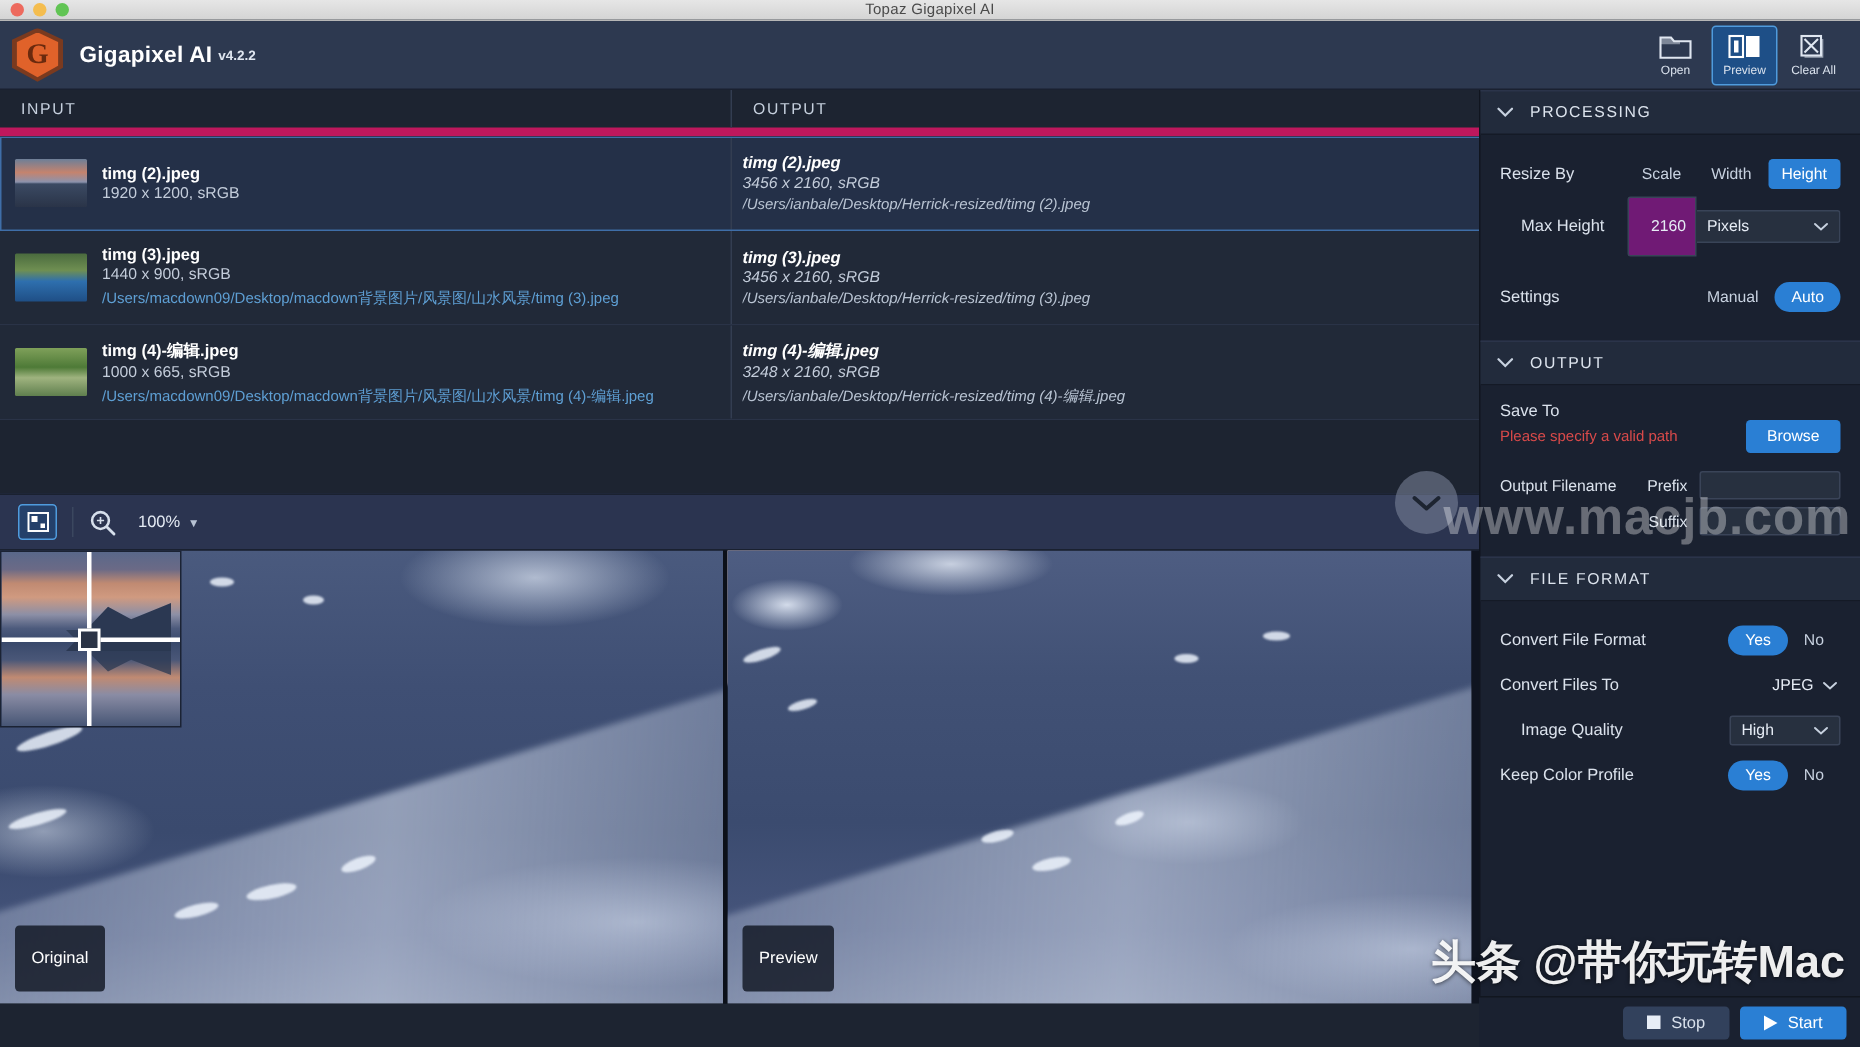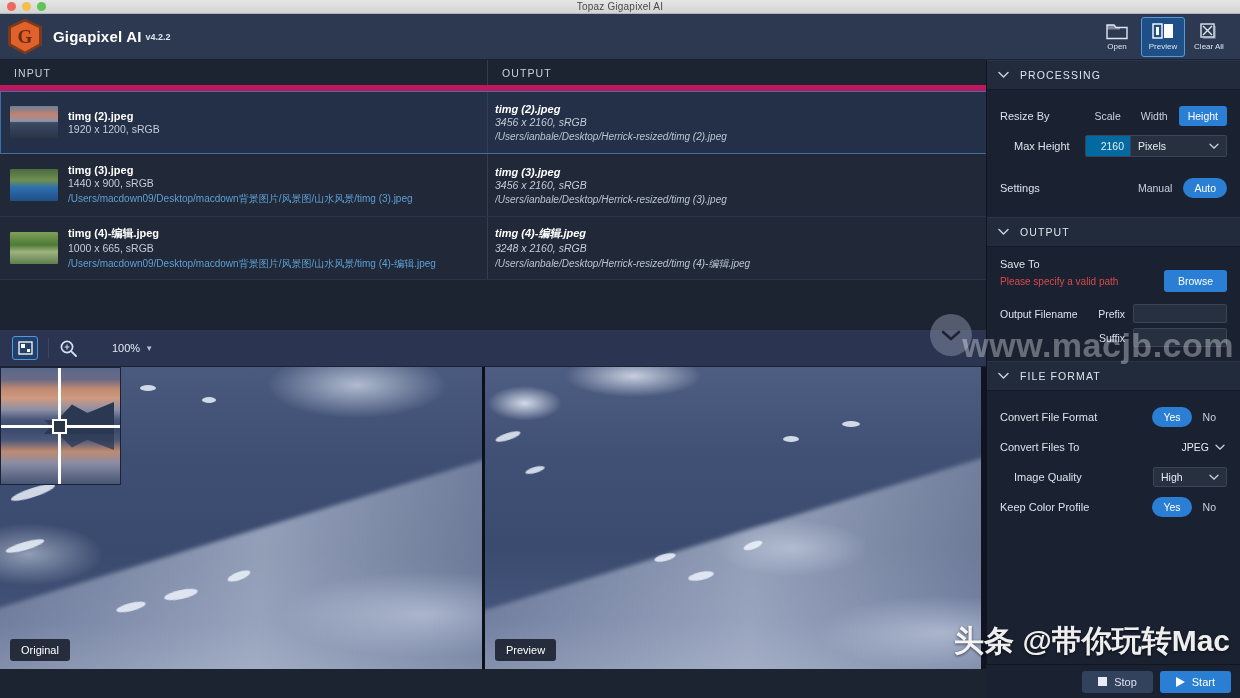--- a/index.html
+++ b/index.html
@@ -138,21 +138,21 @@
   }
   .pv-btn {
     width: 26px; height: 24px; border: 1.5px solid #4f9bdd; border-radius: 3px;
     background: #24406a; display: flex; align-items: center; justify-content: center;
     cursor: pointer;
   }
   .sep { width: 1px; height: 20px; background: #3b475f; }
   .zoom-ico { cursor: pointer; display: flex; align-items: center; }
   .zoom-sel {
     display: flex; align-items: center; gap: 5px; cursor: pointer;
-    font-size: 11px; color: #e4eaf3; padding: 2px 4px; margin-left: 20px;
+    font-size: 11px; color: #e4eaf3; padding: 2px 4px;
   }
   .chev { font-size: 8px; color: #b7c2d3; }
   .pv-right { margin-left: auto; display: flex; align-items: center; gap: 6px; cursor: pointer; }
   .hp-ico { width: 13px; height: 11px; background: #c9d3e1; border-radius: 1px;
             position: relative; }
   .hp-ico::after { content:""; position:absolute; left:1px; right:1px; bottom:1px;
                    height:3px; background:#4b5975; }
   .hp-lbl { font-size: 10.5px; color: #ced7e4; }
 
   .collapse-circle {
@@ -228,21 +228,21 @@
   .cross-h { position:absolute; left:0; right:0; top:57px; height:3px; background:#ffffff; }
   .cross-v { position:absolute; top:0; bottom:0; left:57px; width:3px; background:#ffffff; }
   .cross-box {
     position:absolute; left:51px; top:51px; width:15px; height:15px;
     border:2px solid #ffffff; background:#2b3446;
   }
 
   .pane-tag {
     position: absolute; bottom: 8px; left: 10px;
     background: rgba(22,28,41,.86); color: #ffffff;
-    font-size: 11px; padding: 5px 11px; border-radius: 3px; cursor: pointer;
+    font-size: 11px; padding: 16px 11px; border-radius: 3px; cursor: pointer;
   }
 
   
   .sidebar {
     position: absolute; right: 0; top: 60px; width: 254px; bottom: 0;
     background: #1a2130; border-left: 1px solid #10151f;
     display: flex; flex-direction: column;
   }
   .sec-head {
     height: 30px; display: flex; align-items: center; gap: 11px;
@@ -265,21 +265,21 @@
   .seg.on { background: #2a7fd4; color: #ffffff; }
 
   .pill { display: flex; align-items: center; gap: 0; }
   .pill .p {
     font-size: 10.5px; padding: 4px 11px; color: #c8d2e0;
     border-radius: 11px; cursor: pointer;
   }
   .pill .p.on { background: #2a7fd4; color: #fff; }
 
   .numbox {
-    width: 46px; height: 22px; background: #0369a1; border: 1px solid #394458;
+    width: 46px; height: 40px; background: #701a75; border: 1px solid #394458;
     border-radius: 2px 0 0 2px; font-size: 10.5px; color: #e6ecf5;
     display:flex; align-items:center; justify-content:flex-end; padding-right:6px;
     cursor: text;
   }
   .unitsel {
     width: 96px; height: 22px; background: #27303f; border: 1px solid #394458;
     border-left: none; border-radius: 0 2px 2px 0;
     display: flex; align-items: center; justify-content: space-between;
     padding: 0 7px; font-size: 10.5px; color: #e6ecf5; cursor: pointer;
   }

